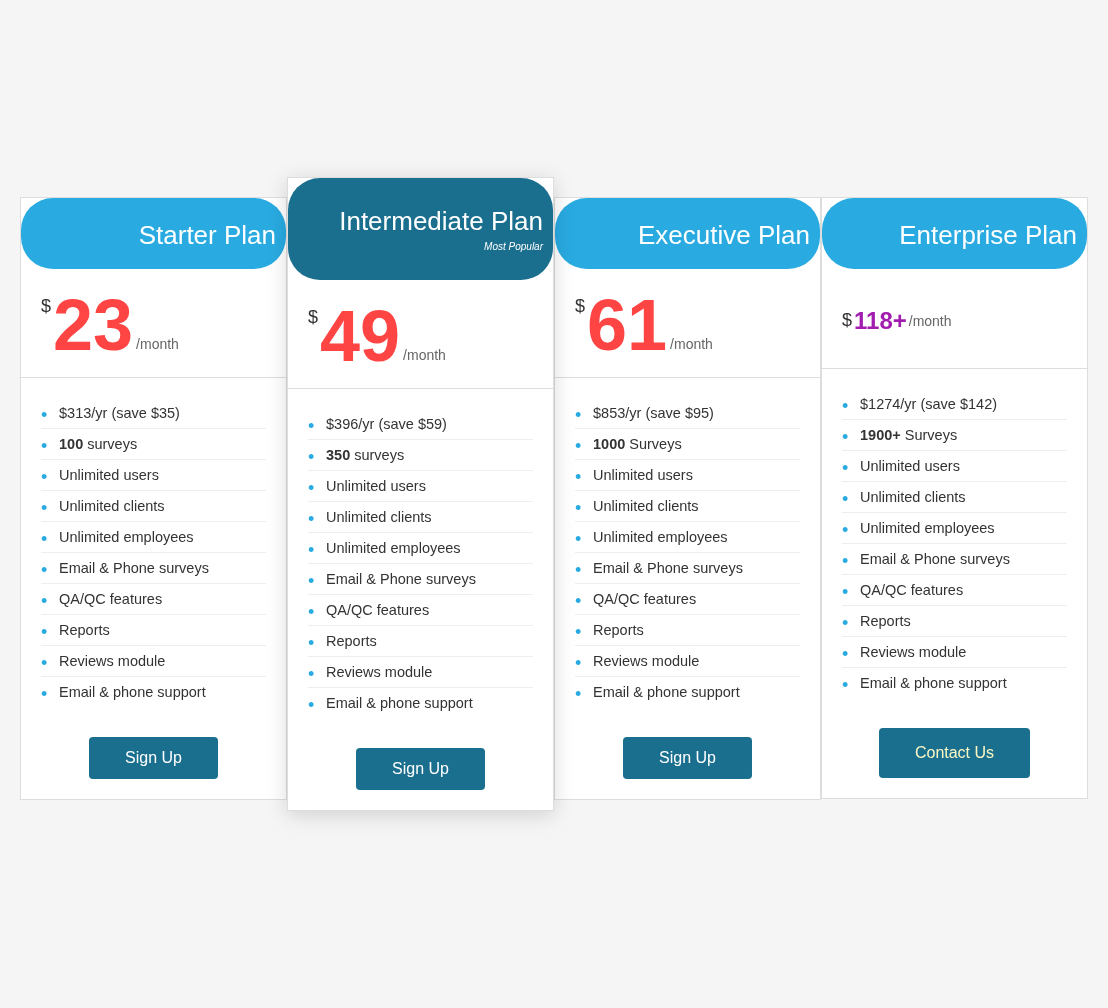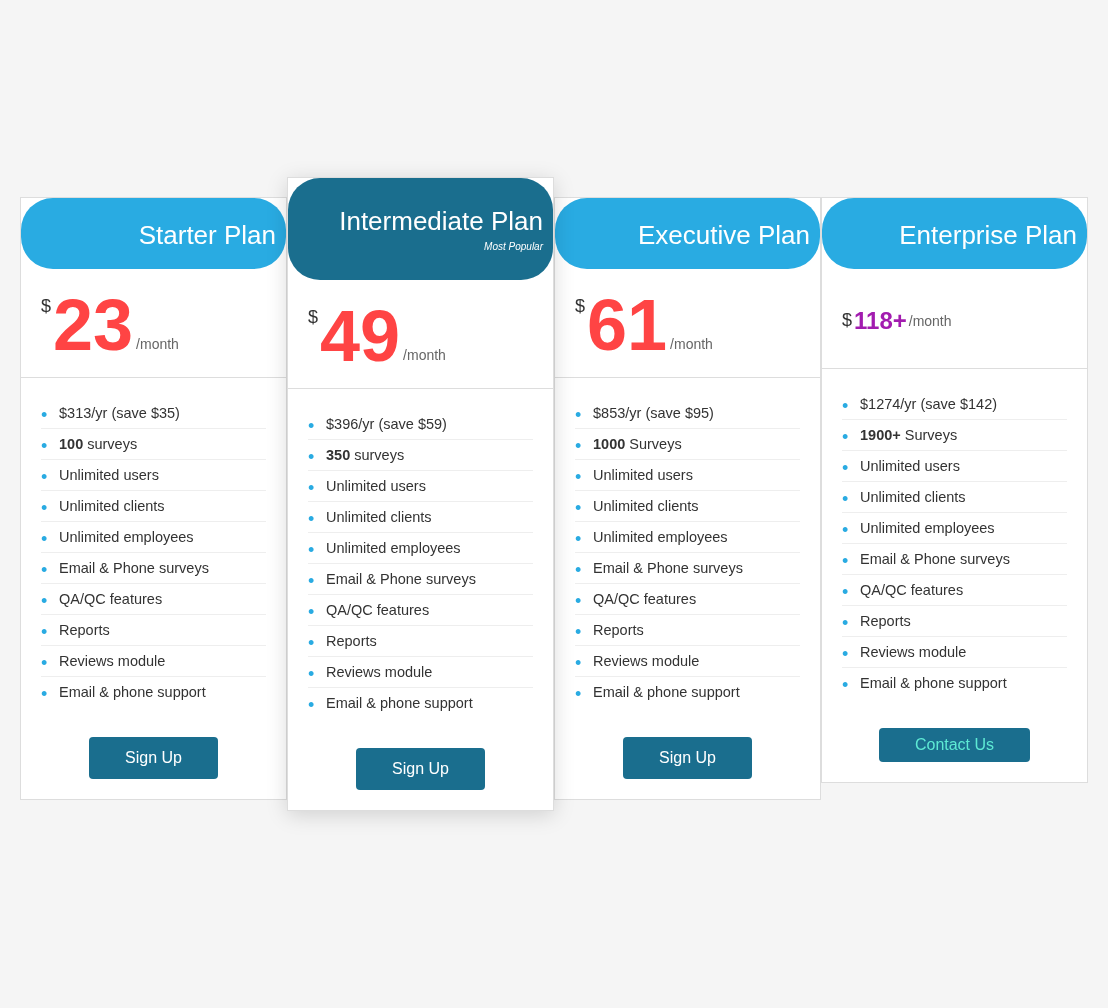--- a/index.html
+++ b/index.html
@@ -131,23 +131,23 @@
       color: #fff;
       border: none;
       padding: 12px 36px;
       font-size: 16px;
       border-radius: 4px;
       cursor: pointer;
       transition: background 0.2s;
     }
     .btn-contact {
       background: #1a6e8e;
-      color: #5eead4;
+      color: #fef9c3;
       border: none;
-      padding: 8px 36px;
+      padding: 16px 36px;
       font-size: 16px;
       border-radius: 4px;
       cursor: pointer;
       transition: background 0.2s;
     }
   </style>
 </head>
 <body>
 
 <div class="pricing-container">

